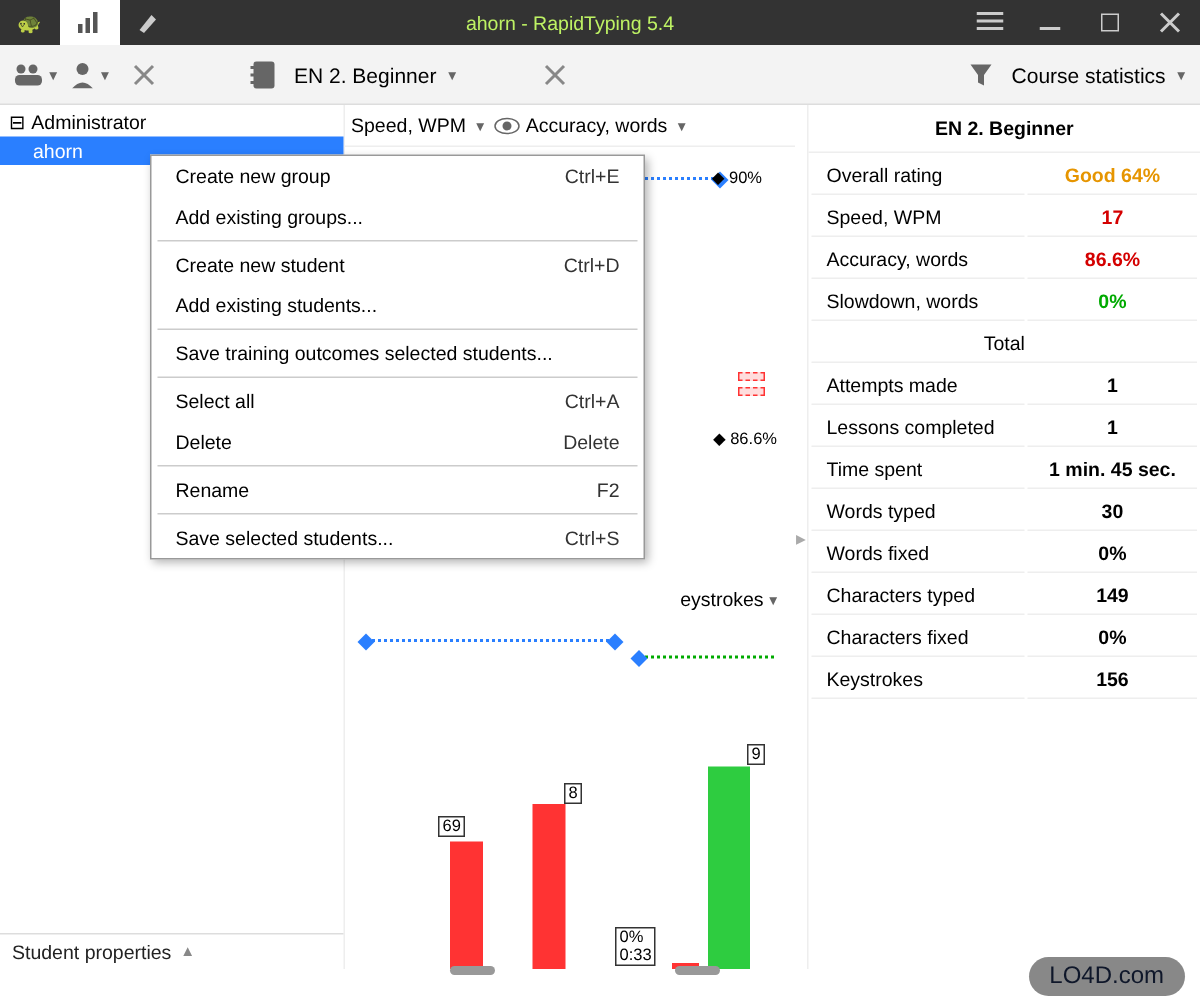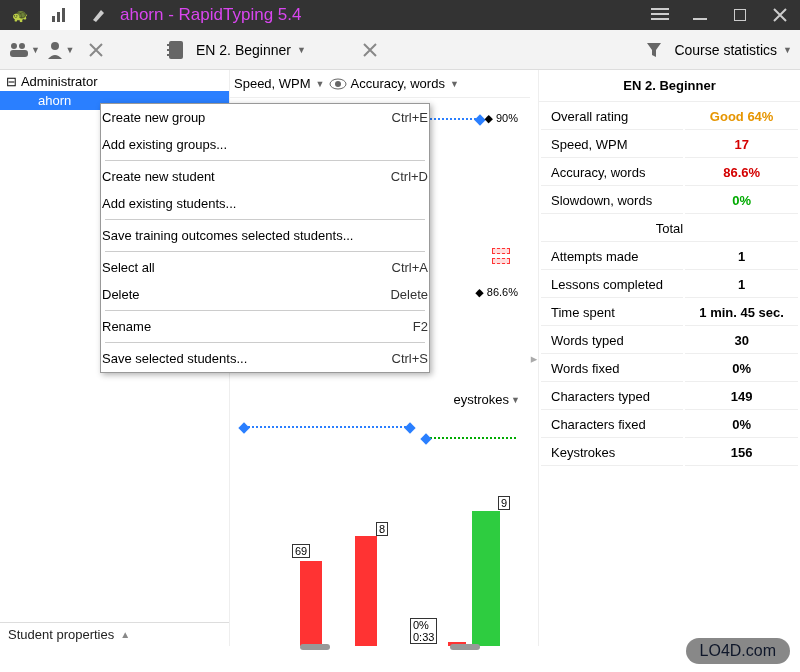--- a/index.html
+++ b/index.html
@@ -2,21 +2,21 @@
 <html><head>
 <meta charset="utf-8">
 <style>
 * { box-sizing: border-box; margin: 0; padding: 0; font-family: "Segoe UI", Tahoma, sans-serif; font-size: 13px; }
 body { width: 800px; height: 672px; background: #fff; position: relative; overflow: hidden; }
 
 .titlebar { height: 30px; background: #333; color: #ccc; display: flex; align-items: center; }
 .titlebar .tb-left { display: flex; height: 100%; }
 .tb-btn { width: 40px; height: 100%; display: flex; align-items: center; justify-content: center; color: #ccc; }
 .tb-btn.active { background: #fff; color: #333; }
-.tb-title { flex: 1; text-align: left; color: #d946ef; font-size: 17px; }
+.tb-title { flex: 1; text-align: center; color: #bef264; font-size: 13px; }
 .tb-right { display: flex; height: 100%; }
 .tb-right .tb-btn { width: 40px; }
 
 .toolbar1 { height: 40px; background: #f3f3f3; border-bottom: 1px solid #ddd; display: flex; align-items: center; padding: 0 8px; gap: 4px; }
 .tool-icon { width: 32px; height: 32px; display: flex; align-items: center; justify-content: center; color: #666; }
 .caret { font-size: 9px; margin-left: 2px; color: #666; }
 .toolbar1 .label { font-size: 14px; font-weight: 500; }
 .toolbar1 .spacer { flex: 1; }
 
 .body-row { display: flex; position: relative; height: 576px; }
@@ -47,21 +47,21 @@
 .stats-table { width: 100%; }
 .stats-table td { padding: 5px 10px; font-size: 13px; border-bottom: 1px solid #eee; }
 .stats-table td:nth-child(2) { text-align: center; font-weight: bold; }
 .v-good { color: #e69500; }
 .v-red { color: #d40000; }
 .v-green { color: #0a0; }
 .stats-total-head { text-align: center !important; font-weight: normal; }
 
 
 .ctx { position: absolute; left: 100px; top: 103px; width: 330px; background: #fff; border: 1px solid #999; box-shadow: 2px 2px 6px rgba(0,0,0,0.3); z-index: 100; }
-.ctx-item { display: flex; padding: 6px 1px; font-size: 13px; }
+.ctx-item { display: flex; padding: 6px 16px; font-size: 13px; }
 .ctx-item .lbl { flex: 1; }
 .ctx-item .sc { color: #333; }
 .ctx-sep { height: 1px; background: #ccc; margin: 2px 4px; }
 
 .watermark { position: absolute; right: 10px; bottom: 8px; background: rgba(96,96,96,0.75); color: #0f172a; font-size: 16px; padding: 4px 14px; border-radius: 14px; font-weight: 500; }
 </style>
 </head>
 <body>
 
 <div class="titlebar">
@@ -156,21 +156,21 @@
 </div>
 
 <div class="body-row">
 
   <div class="left-col">
     <div class="tree">
       <div class="tree-row">
         <span>⊟</span>
         <span>Administrator</span>
       </div>
-      <div class="tree-row selected" style="padding-left:38px">
+      <div class="tree-row selected" style="padding-left:22px">
         <span>ahorn</span>
       </div>
     </div>
     <div class="tree-footer">
       <span>Student properties</span>
       <span style="font-size:10px;color:#888">▲</span>
     </div>
   </div>
 
   <div class="mid-col">
@@ -189,21 +189,21 @@
       </div>
     </div>
 
     <div class="chart-area">
 
       <div class="chart-row">
         <div class="guide" style="left:10px;right:40px;top:10px;">
           <div class="diamond" style="left:-4px;top:-4px;"></div>
           <div class="diamond" style="right:-4px;top:-4px;"></div>
         </div>
-        <span class="axis-right" style="top:4px;right:2px">◆ 90%</span>
+        <span class="axis-right" style="top:4px;right:12px">◆ 90%</span>
         <div style="position:absolute;right:10px;top:140px;display:flex;flex-direction:column;gap:4px">
           <span class="legend-red"></span>
           <span class="legend-red"></span>
         </div>
         <span class="axis-right" style="top:178px;right:2px">◆ 86.6%</span>
       </div>
 
       <div class="chart-row" style="position:relative;margin-top:20px">
         <div style="display:flex;align-items:center;justify-content:flex-end;font-size:13px;margin-bottom:4px">
           <span>eystrokes</span>

